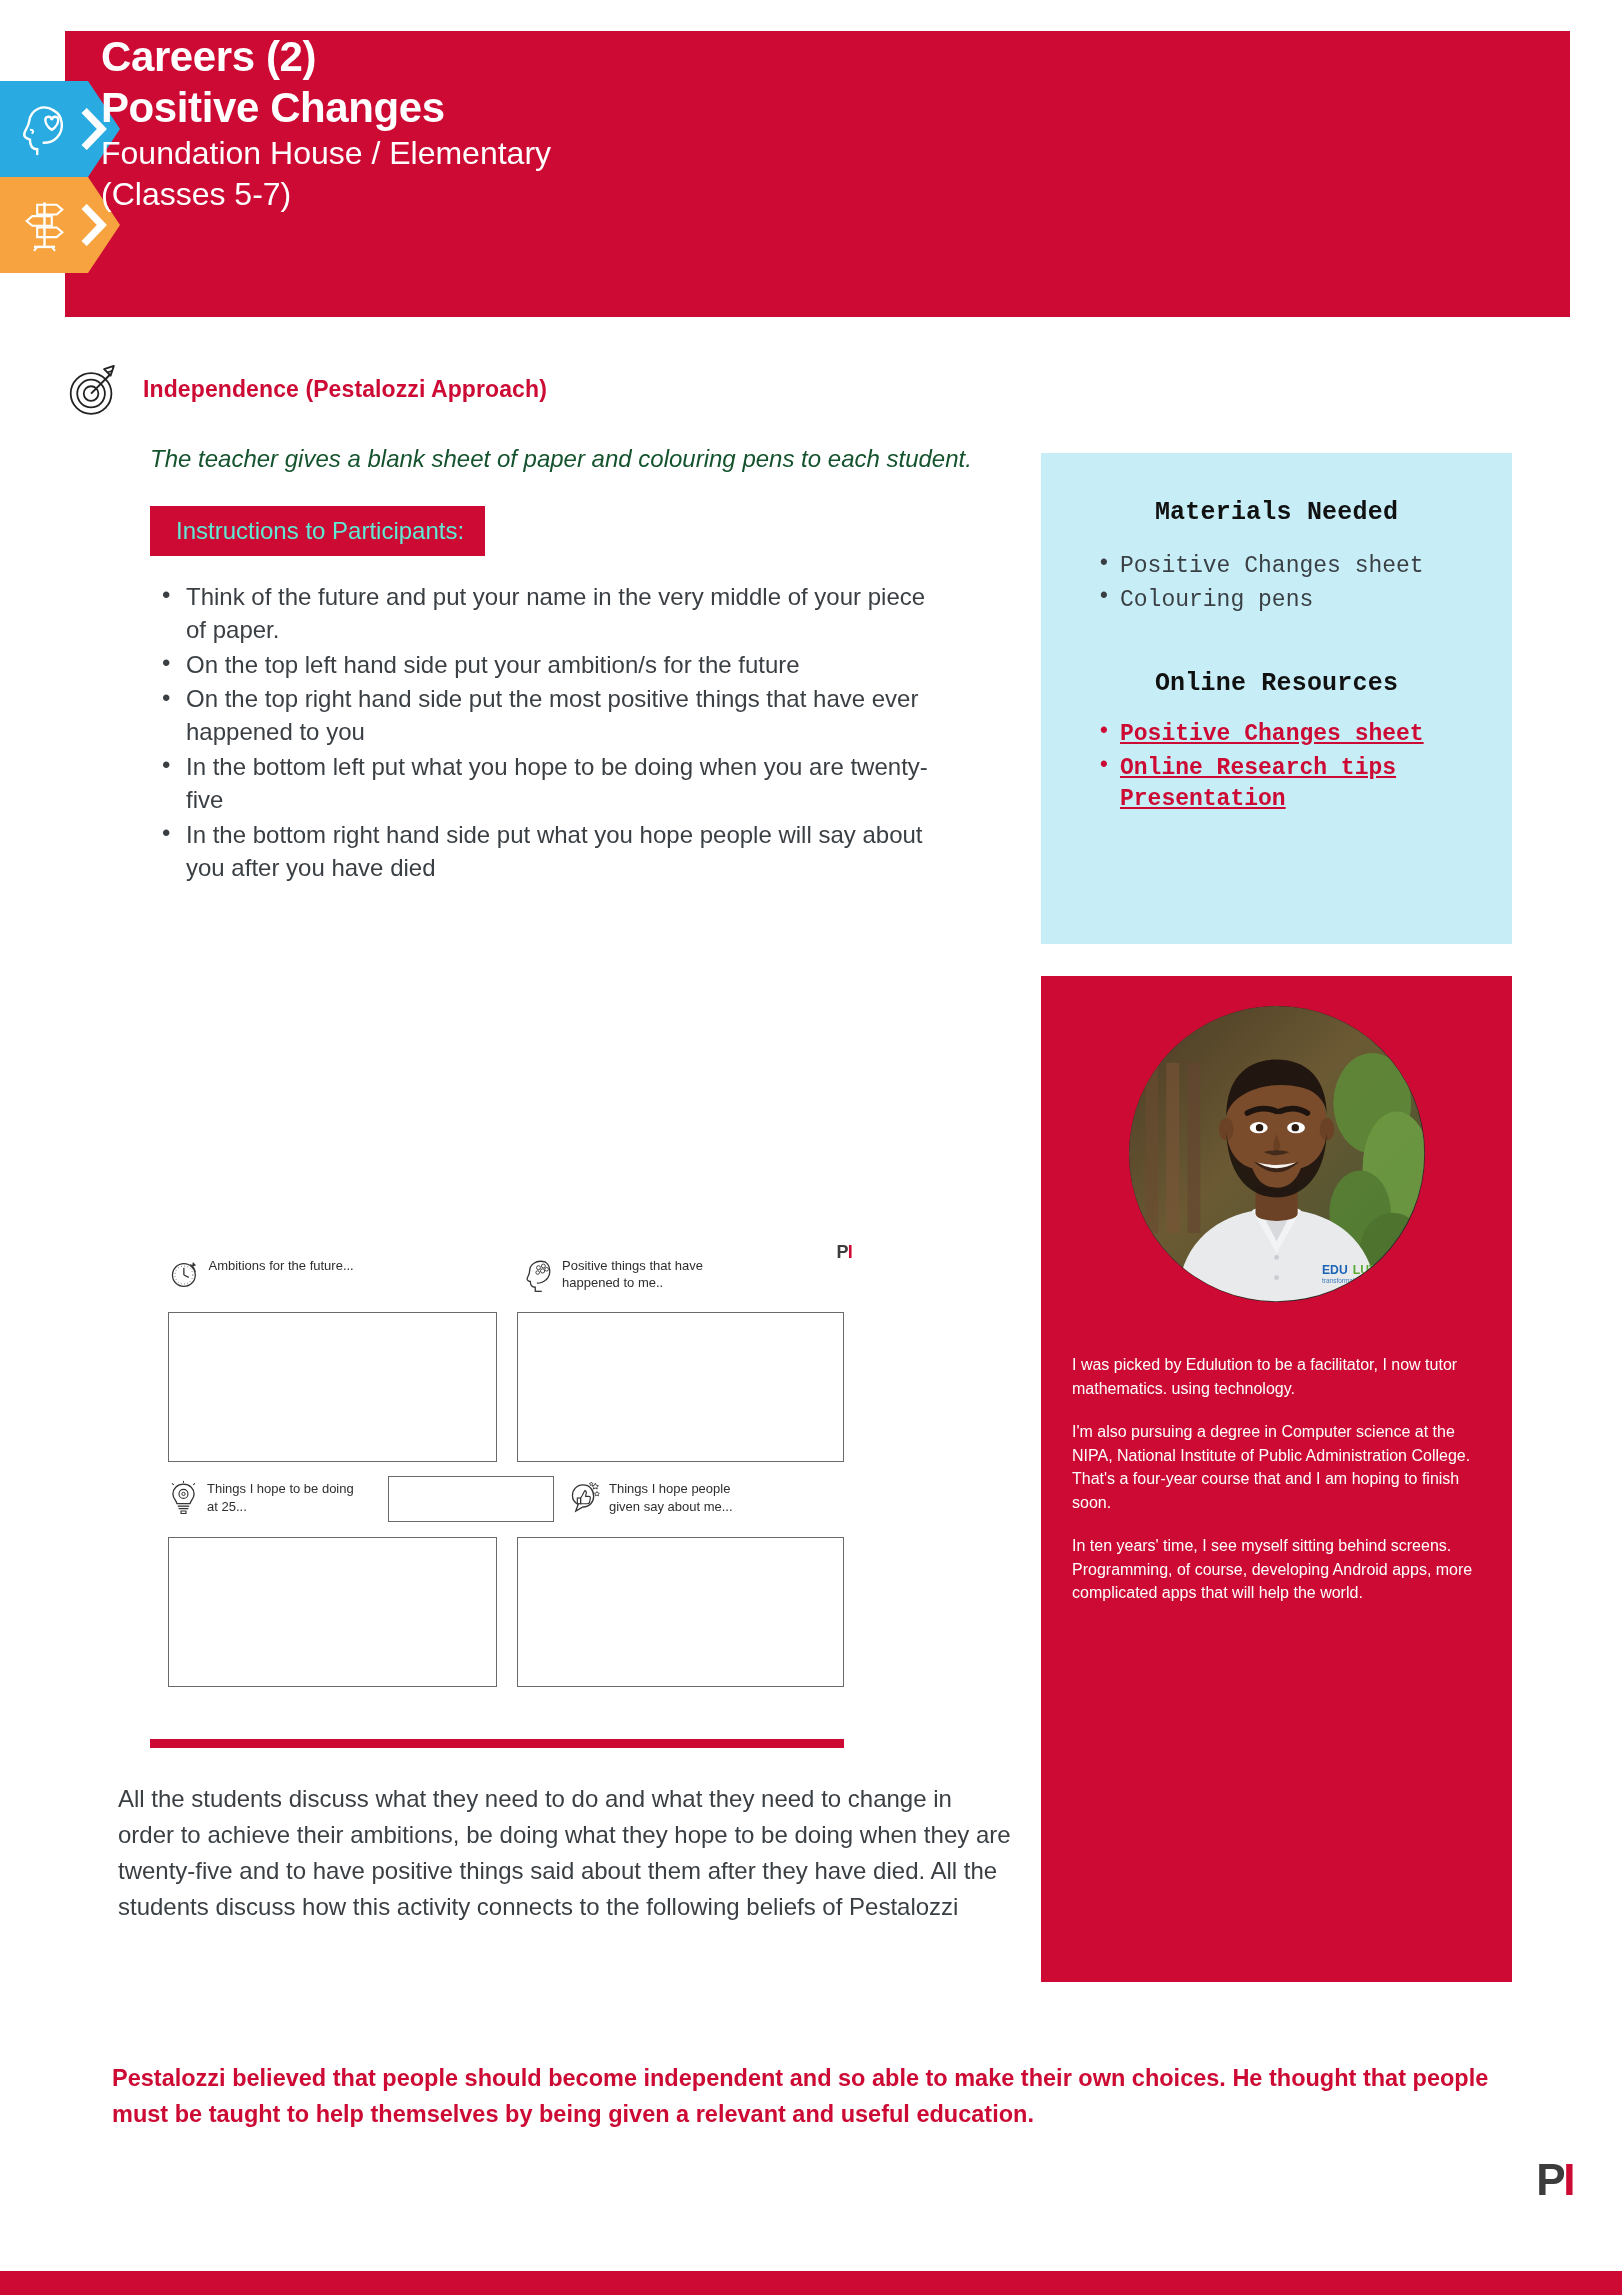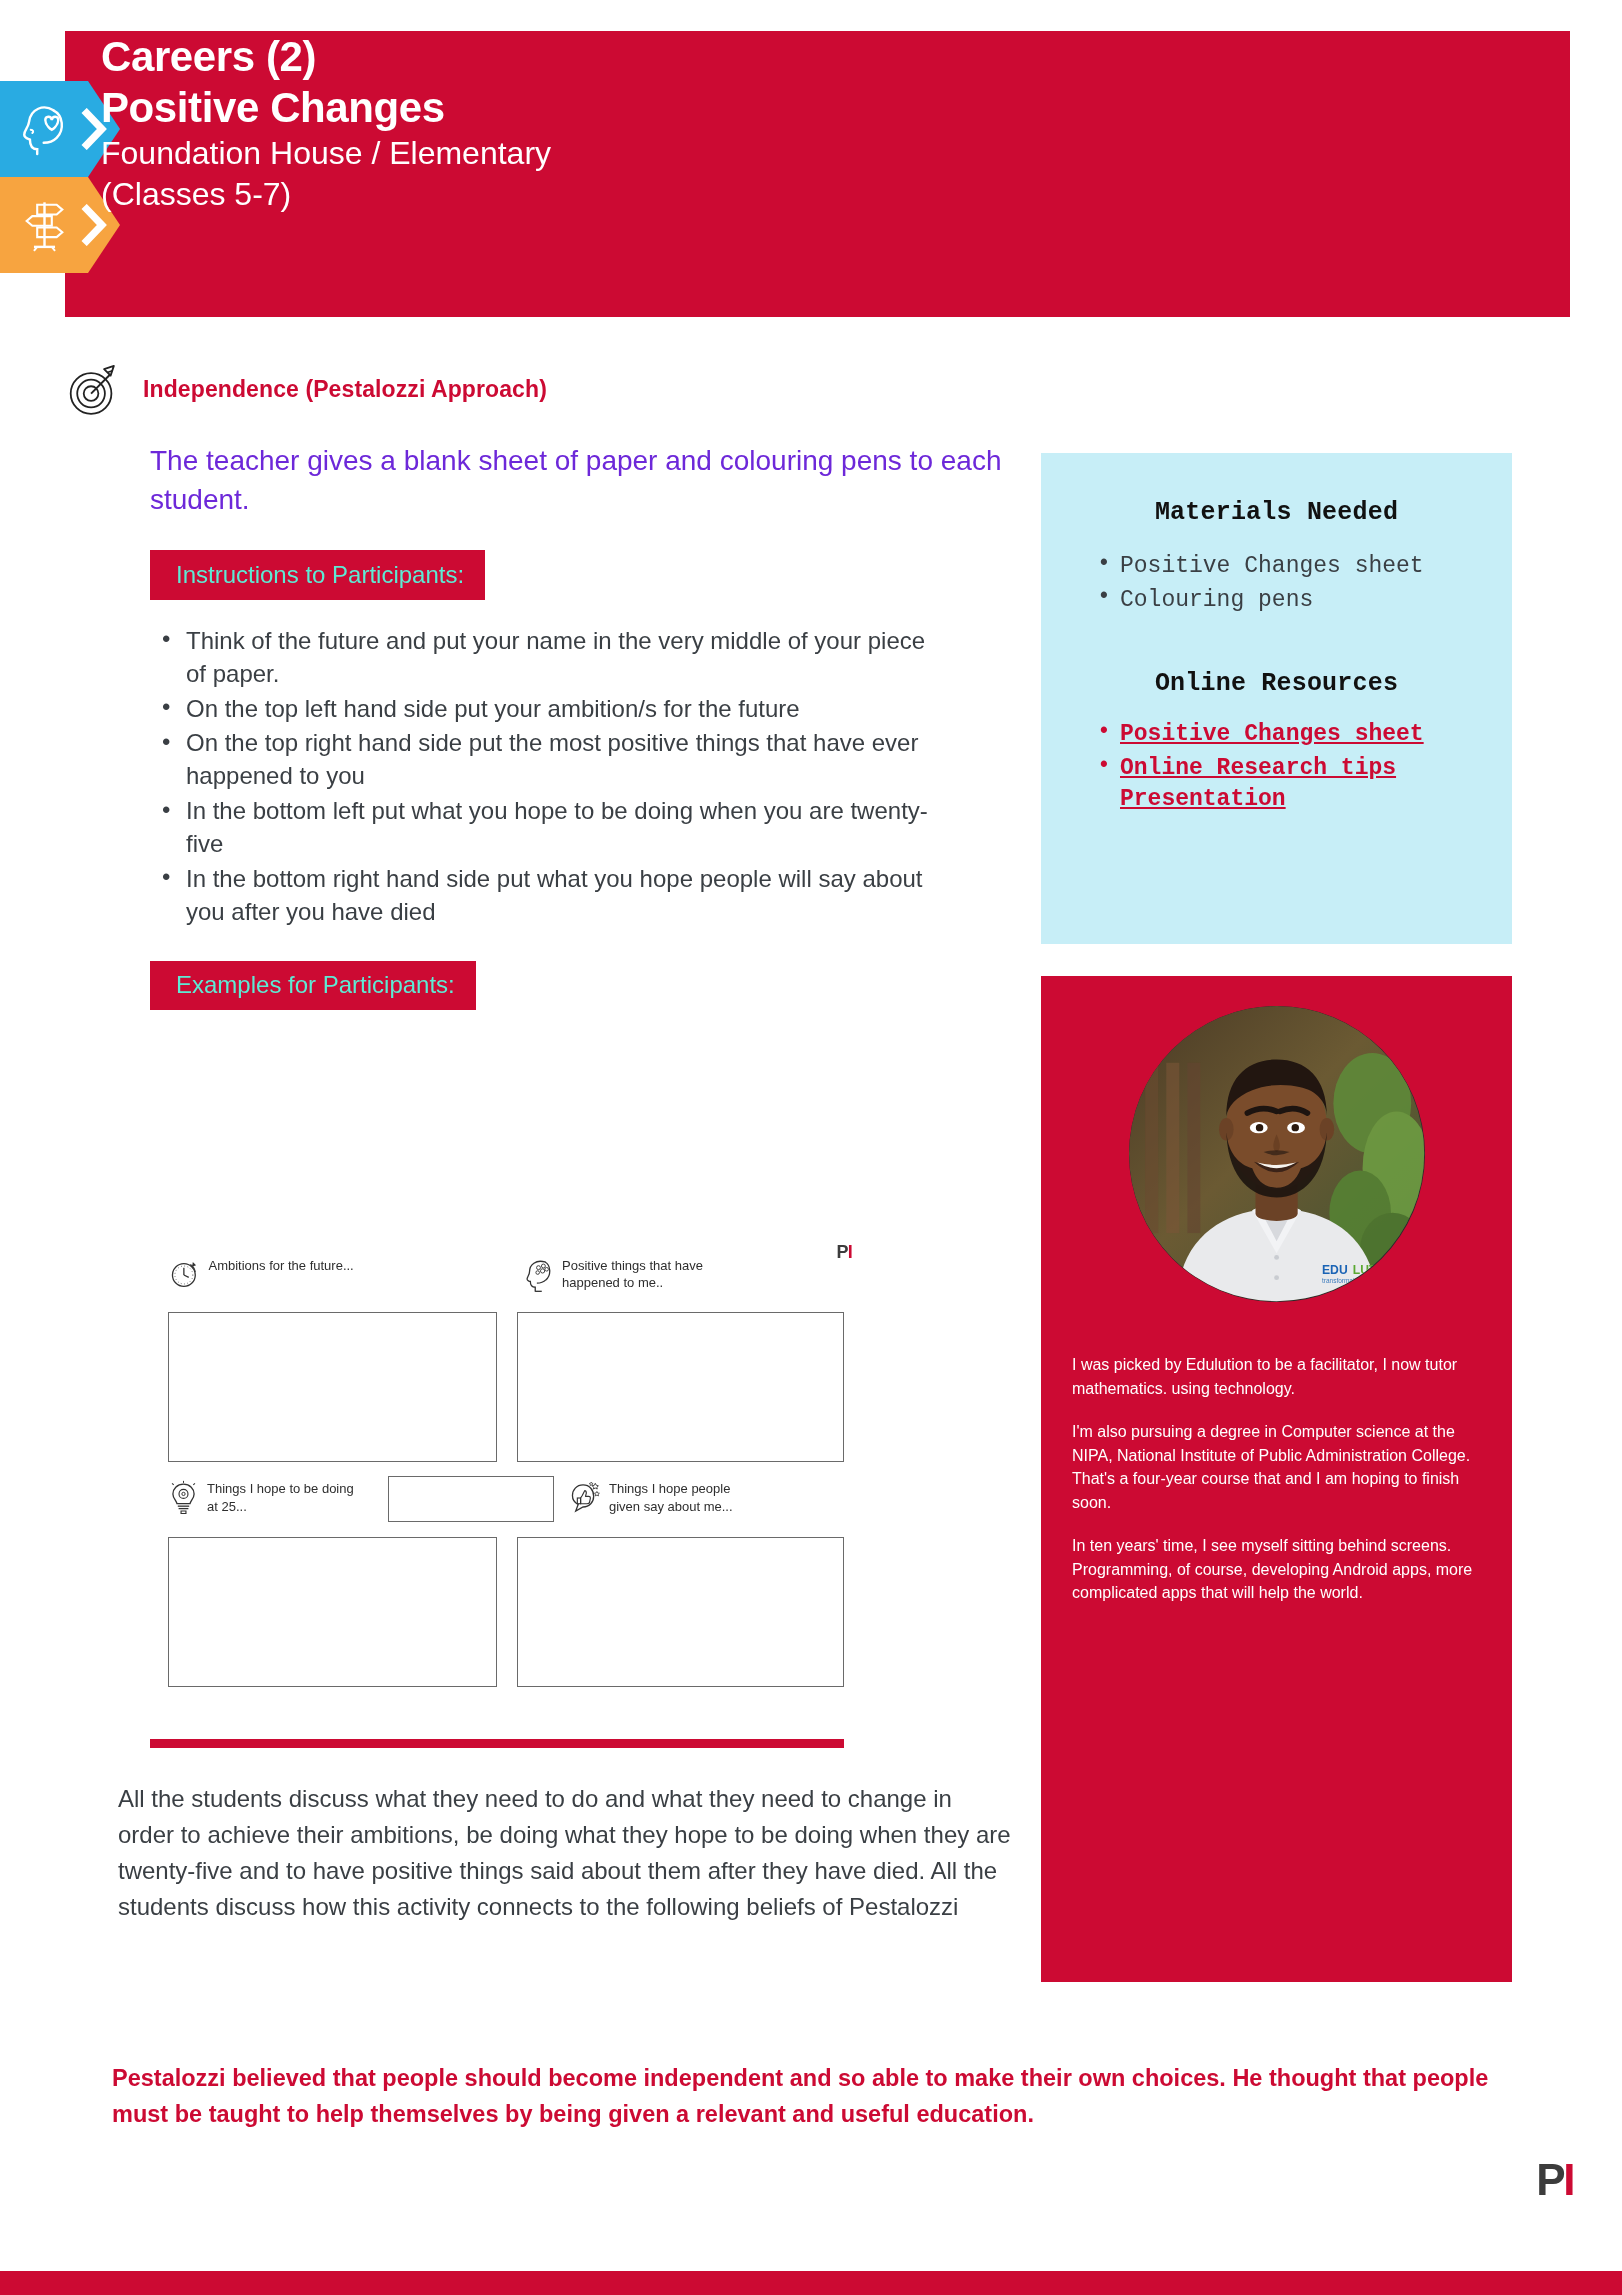--- a/index.html
+++ b/index.html
@@ -92,23 +92,24 @@
     margin-left: 11.4px;
   }
 
   
   .left-col {
     position: absolute;
     left: 150px; top: 442px;
     width: 860px;
   }
   .body-text {
-    color: #6d28d9;
-    font-size: 28px;
+    color: #14532d;
+    font-size: 24px;
     line-height: 1.38;
+    font-style: italic;
   }
   .chip {
     display: inline-block;
     background: #CC0A33;
     color: #5eead4;
     font-size: 24px;
     font-weight: 400;
     padding: 11.4px 21px 13px 26px;
     margin-top: 31px;
     line-height: 1.05;
@@ -358,21 +359,20 @@
   <div class="left-col">
     <div class="body-text">The teacher gives a blank sheet of paper and colouring pens to each student.</div>
     <div class="chip">Instructions to Participants:</div>
     <ul class="steps">
       <li>Think of the future and put your name in the very middle of your piece of paper.</li>
       <li>On the top left hand side put your ambition/s for the future</li>
       <li>On the top right hand side put the most positive things that have ever happened to you</li>
       <li>In the bottom left put what you hope to be doing when you are twenty-five</li>
       <li>In the bottom right hand side put what you hope people will say about you after you have died</li>
     </ul>
-    <div class="chip">Examples for Participants:</div>
   </div>
 
   <div class="worksheet">
     <div class="ws-pi">
       <span class="p">P</span><span class="i">I</span>
     </div>
 
     <div class="ws-label" style="left:19.5px; top:19.5px; width:187px;">
       <svg class="ico" viewBox="0 0 38 44">
         <circle cx="17" cy="22" r="14" fill="none" stroke="#333" stroke-width="1.6"></circle>

